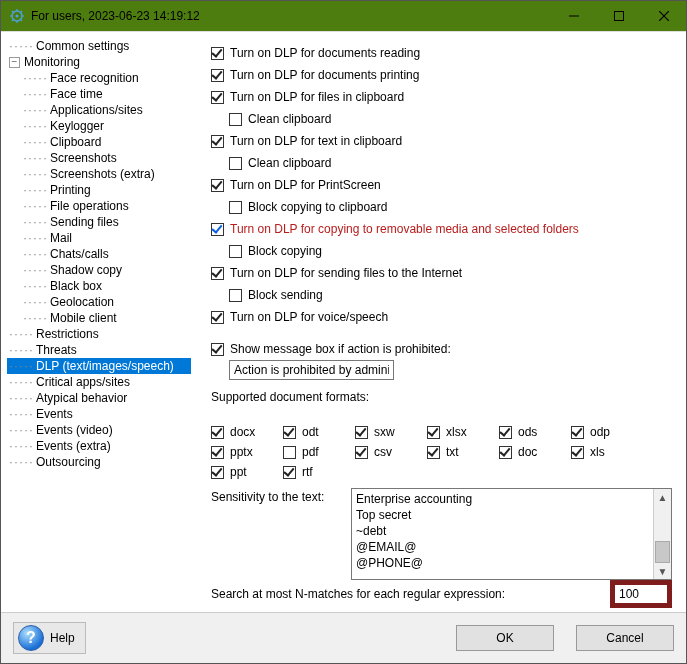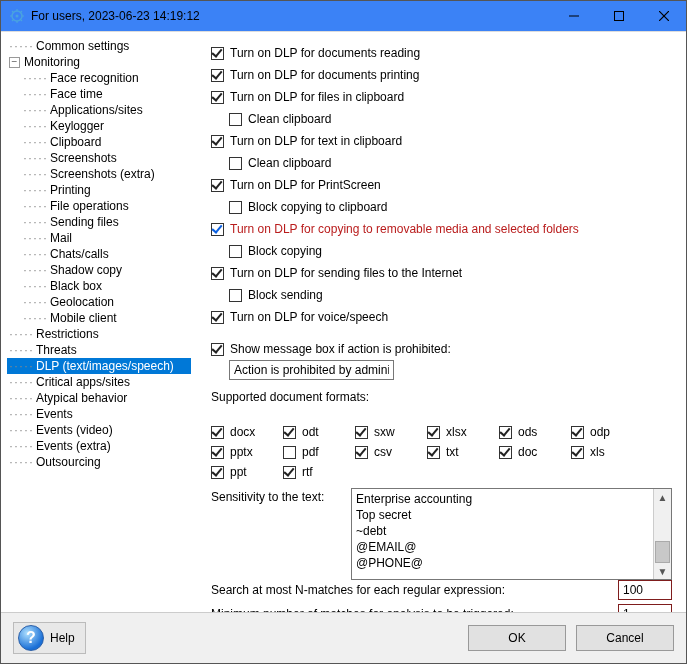--- a/index.html
+++ b/index.html
@@ -1,17 +1,17 @@
 <!DOCTYPE html>
 <html><head>
 <meta charset="utf-8">
 <style>
   html,body{margin:0;padding:0;font-family:"Segoe UI",Tahoma,sans-serif;font-size:12px;color:#000;background:#fff}
   .window{width:687px;height:664px;border:1px solid #555;box-sizing:border-box;display:flex;flex-direction:column;background:#f0f0f0}
-  .titlebar{height:30px;display:flex;align-items:center;background:#3b82f6;border-bottom:1px solid #ddd}
+  .titlebar{height:30px;display:flex;align-items:center;background:#4d7c0f;border-bottom:1px solid #ddd}
   .titlebar .ico{width:16px;height:16px;margin:0 6px 0 8px;display:flex;align-items:center;justify-content:center}
   .titlebar .ttl{flex:0 0 auto}
   .titlebar .spacer{flex:1}
   .winbtn{width:45px;height:29px;display:flex;align-items:center;justify-content:center;font-family:Arial,sans-serif}
   .body{flex:1;display:flex;background:#fff;min-height:0}
   .tree{width:192px;border-right:none;padding:6px 2px 2px 6px;overflow:auto;box-sizing:border-box;font-size:12px;line-height:16px;color:#000}
   .tnode{white-space:nowrap;display:flex;align-items:center;height:16px;padding:0 2px;cursor:default}
   .tnode .tog{width:11px;height:11px;border:1px solid #999;box-sizing:border-box;margin-right:4px;display:flex;align-items:center;justify-content:center;font-size:10px;line-height:1;color:#555;background:#fff}
   .tnode .dots{color:#888;letter-spacing:1px;margin-right:2px}
   .tnode.sel{background:#0078d7;color:#fff}
@@ -32,26 +32,26 @@
   .sensrow{display:flex;align-items:flex-start;margin-top:6px}
   .senslbl{width:140px;padding-top:2px}
   .senslist{flex:1;height:90px;border:1px solid #777;background:#fff;display:flex}
   .senslist .items{flex:1;padding:2px 4px;overflow:hidden}
   .senslist .items div{height:16px;line-height:16px}
   .senslist .sb{width:17px;background:#f0f0f0;display:flex;flex-direction:column;align-items:center;justify-content:space-between;border-left:1px solid #ccc}
   .senslist .sb .ar{font-size:10px;color:#555;height:16px;display:flex;align-items:center;justify-content:center;width:100%}
   .senslist .sb .thumb{width:15px;height:22px;background:#c8c8c8;border:1px solid #aaa;box-sizing:border-box;margin-top:auto;margin-bottom:16px}
   .numrow{display:flex;align-items:center;}
   .numrow .nlbl{flex:0 0 auto}
-  .numrow .ninput{margin-left:auto;width:44px;height:18px;border:1px solid #7f1d1d;padding:0 4px;font-family:inherit;font-size:12px;text-align:left}
+  .numrow .ninput{margin-left:auto;width:44px;height:18px;border:5px solid #7f1d1d;padding:0 4px;font-family:inherit;font-size:12px;text-align:left}
   .footer{height:50px;border-top:1px solid #ccc;background:#f0f0f0;display:flex;align-items:center;padding:0 12px}
   .btn{height:24px;min-width:76px;border:1px solid #999;background:#e1e1e1;display:flex;align-items:center;justify-content:center;padding:0 10px;font-family:inherit;font-size:12px;cursor:default}
   .helpico{width:24px;height:24px;border-radius:50%;background:radial-gradient(circle at 35% 30%,#aee0ff,#1a6fd6 70%);display:flex;align-items:center;justify-content:center;color:#fff;font-weight:bold;font-size:16px;margin-right:6px;border:1px solid #2a5fa8}
   .footer .left{display:flex;align-items:center;border:1px solid #bbb;padding:2px 10px 2px 4px;background:#e8e8e8}
-  .footer .right{margin-left:auto;display:flex;gap:10px}
+  .footer .right{margin-left:auto;display:flex;gap:22px}
 </style>
 </head>
 <body>
 <div class="window">
 
   <div class="titlebar">
     <span class="ico">
       <svg width="16" height="16" viewBox="0 0 16 16">
           <circle cx="8" cy="8" r="5" fill="none" stroke="#4aa3df" stroke-width="1.5"></circle>
           <circle cx="8" cy="8" r="1.5" fill="#4aa3df"></circle>

